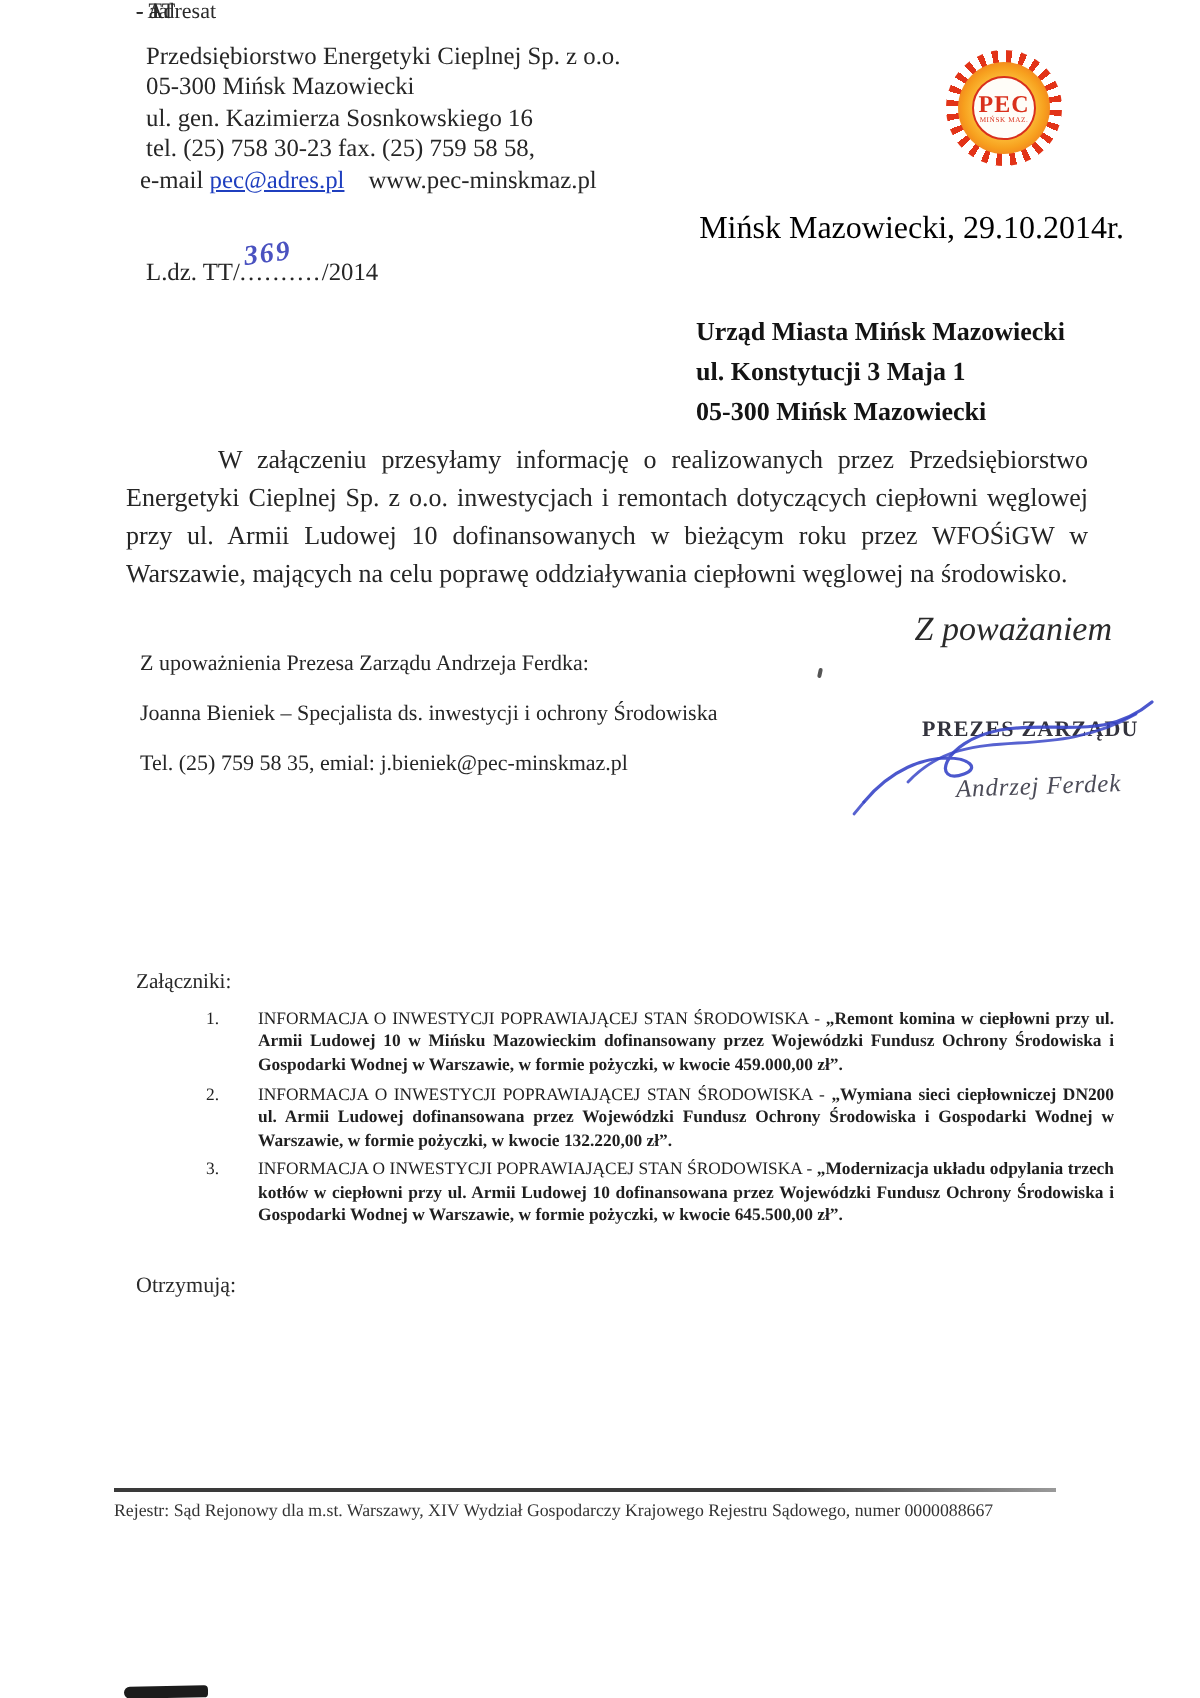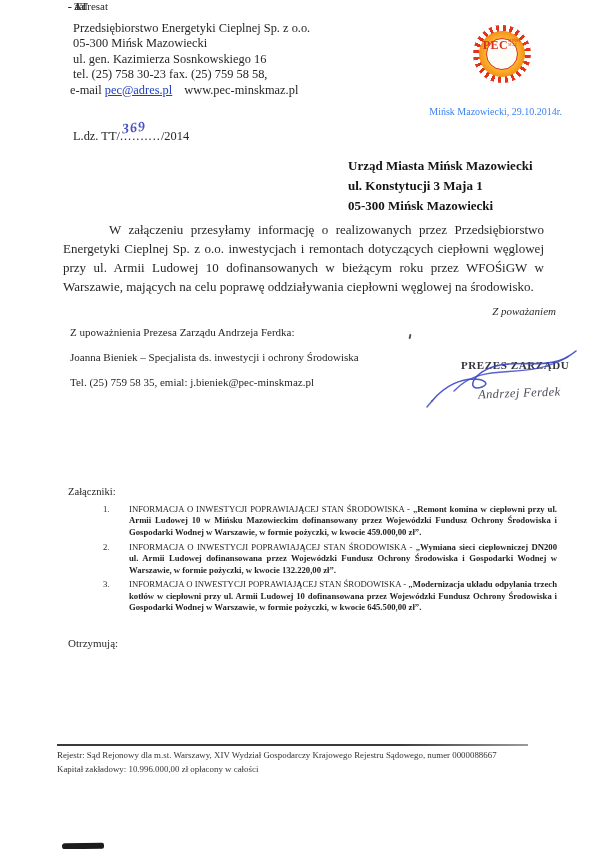--- a/index.html
+++ b/index.html
@@ -12,37 +12,37 @@
   .letterhead .email-line{margin-left:-3px;}
   .email-link{color:#1f3fbf;text-decoration:underline;cursor:pointer;}
   .website{margin-left:12px;margin-top:24px;}
   
   .logo{position:absolute;left:473px;top:25px;width:58px;height:58px;}
   .logo-rays{position:absolute;inset:0;border-radius:50%;
     background:repeating-conic-gradient(from 2deg,#e23318 0deg 6.5deg,#ffffff 6.5deg 15deg);}
   .logo-mid{position:absolute;inset:6px;border-radius:50%;
     background:radial-gradient(circle,#ffd44d 30%,#f7a01e 62%,#e84d1d 100%);}
   .logo-core{position:absolute;inset:13px;border-radius:50%;background:#fffdf8;
-    border:1.6px solid #d9301c;display:flex;flex-direction:row;justify-content:center;}
+    border:1.6px solid #d9301c;display:flex;flex-direction:column;align-items:center;justify-content:center;}
   .logo-text{color:#d9301c;font-weight:bold;font-size:12px;letter-spacing:.5px;line-height:12px;}
   .logo-sub{color:#d9301c;font-size:3.6px;line-height:4px;letter-spacing:.3px;}
   
-  .date-line{position:absolute;right:38px;top:106px;font-size:10px;color:#3b82f6;margin-left:22px;}
+  .date-line{position:absolute;right:38px;top:106px;font-size:16px;color:#000000;margin-left:22px;}
   .ref-line{position:absolute;left:73px;top:129px;font-size:12.4px;color:#262626;}
   .ref-dots-wrap{position:relative;display:inline-block;}
   .ref-dots{letter-spacing:1px;}
   .ref-handwritten{position:absolute;left:2px;top:-9px;color:#4a52c0;font-size:14px;
     font-style:italic;font-weight:bold;transform:rotate(-7deg);letter-spacing:1px;}
   
   .recipient{position:absolute;left:348px;top:156px;font-size:13px;font-weight:bold;
     line-height:19.8px;color:#141414;}
   
   .paragraph{position:absolute;left:63px;top:220px;width:481px;font-size:13px;line-height:19px;
     text-align:justify;text-indent:46px;color:#262626;}
-  .closing{position:absolute;right:44px;top:305px;font-size:11px;font-style:italic;color:#2a2a2a;}
+  .closing{position:absolute;right:44px;top:305px;font-size:17px;font-style:italic;color:#2a2a2a;}
   .auth-block{position:absolute;left:70px;top:320px;font-size:11px;line-height:25px;color:#262626;}
   .stray-mark{position:absolute;left:409px;top:334px;width:2px;height:5px;background:#555;
     border-radius:1px;transform:rotate(12deg);}
   
   .sig-block{position:absolute;left:430px;top:345px;width:160px;height:70px;}
   .stamp-title{position:absolute;left:31px;top:14px;font-size:11px;font-weight:600;
     letter-spacing:.6px;color:#33333d;white-space:nowrap;}
   .stamp-name{position:absolute;left:48px;top:41px;font-size:12.5px;font-style:italic;
     color:#4c4c58;transform:rotate(-2deg);white-space:nowrap;letter-spacing:.4px;}
   .sig-scribble{position:absolute;left:-4px;top:-8px;}
@@ -139,17 +139,16 @@
   </div>
 
   <div class="dist-heading">Otrzymują:</div>
   <div class="dist-item">- Adresat</div>
   <div class="dist-item">- TT</div>
   <div class="dist-item">- aa</div>
 
   <div class="footer-rule"></div>
   <div class="footer">
     <div>Rejestr: Sąd Rejonowy dla m.st. Warszawy, XIV Wydział Gospodarczy Krajowego Rejestru Sądowego, numer 0000088667</div>
-    <div>Kapitał zakładowy: 10.996.000,00 zł opłacony w całości</div>
   </div>
 
   <div class="smudge"></div>
 </div>
 
 </body></html>

